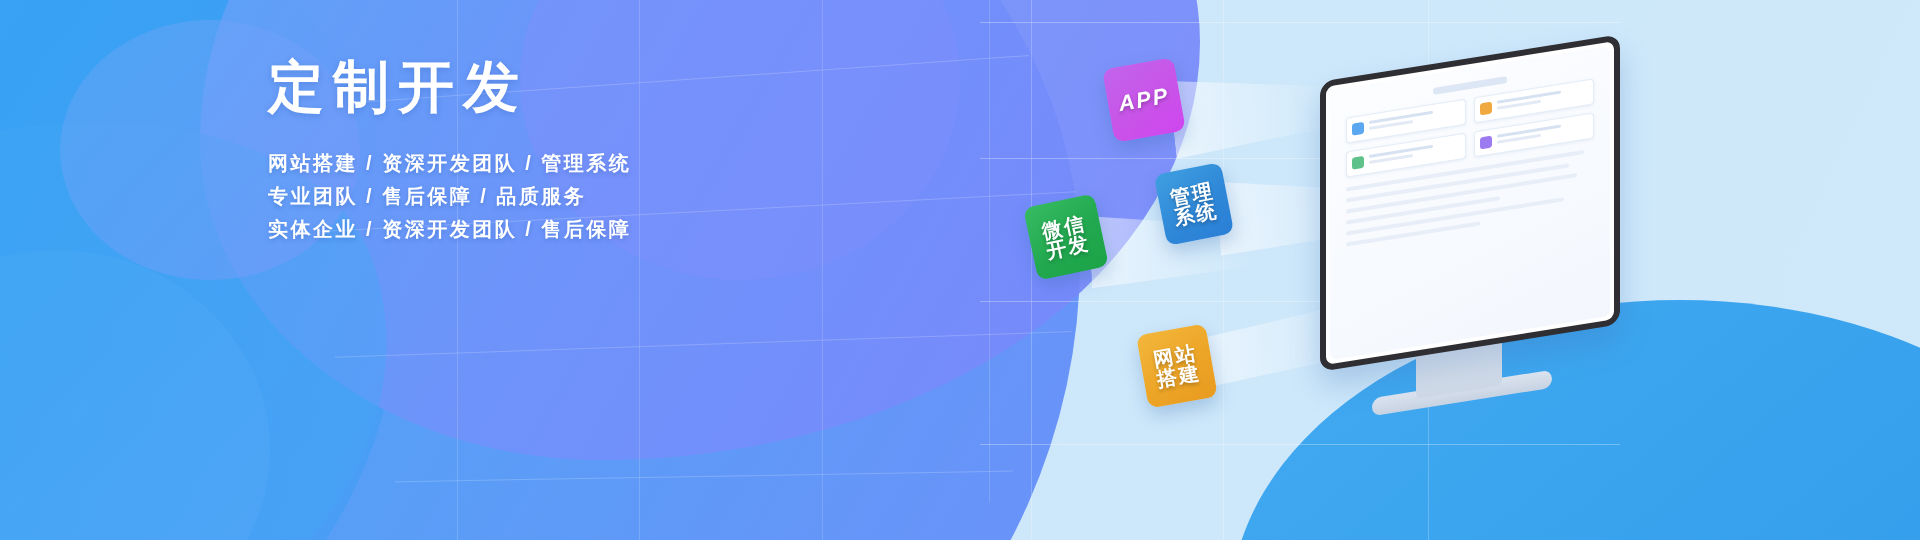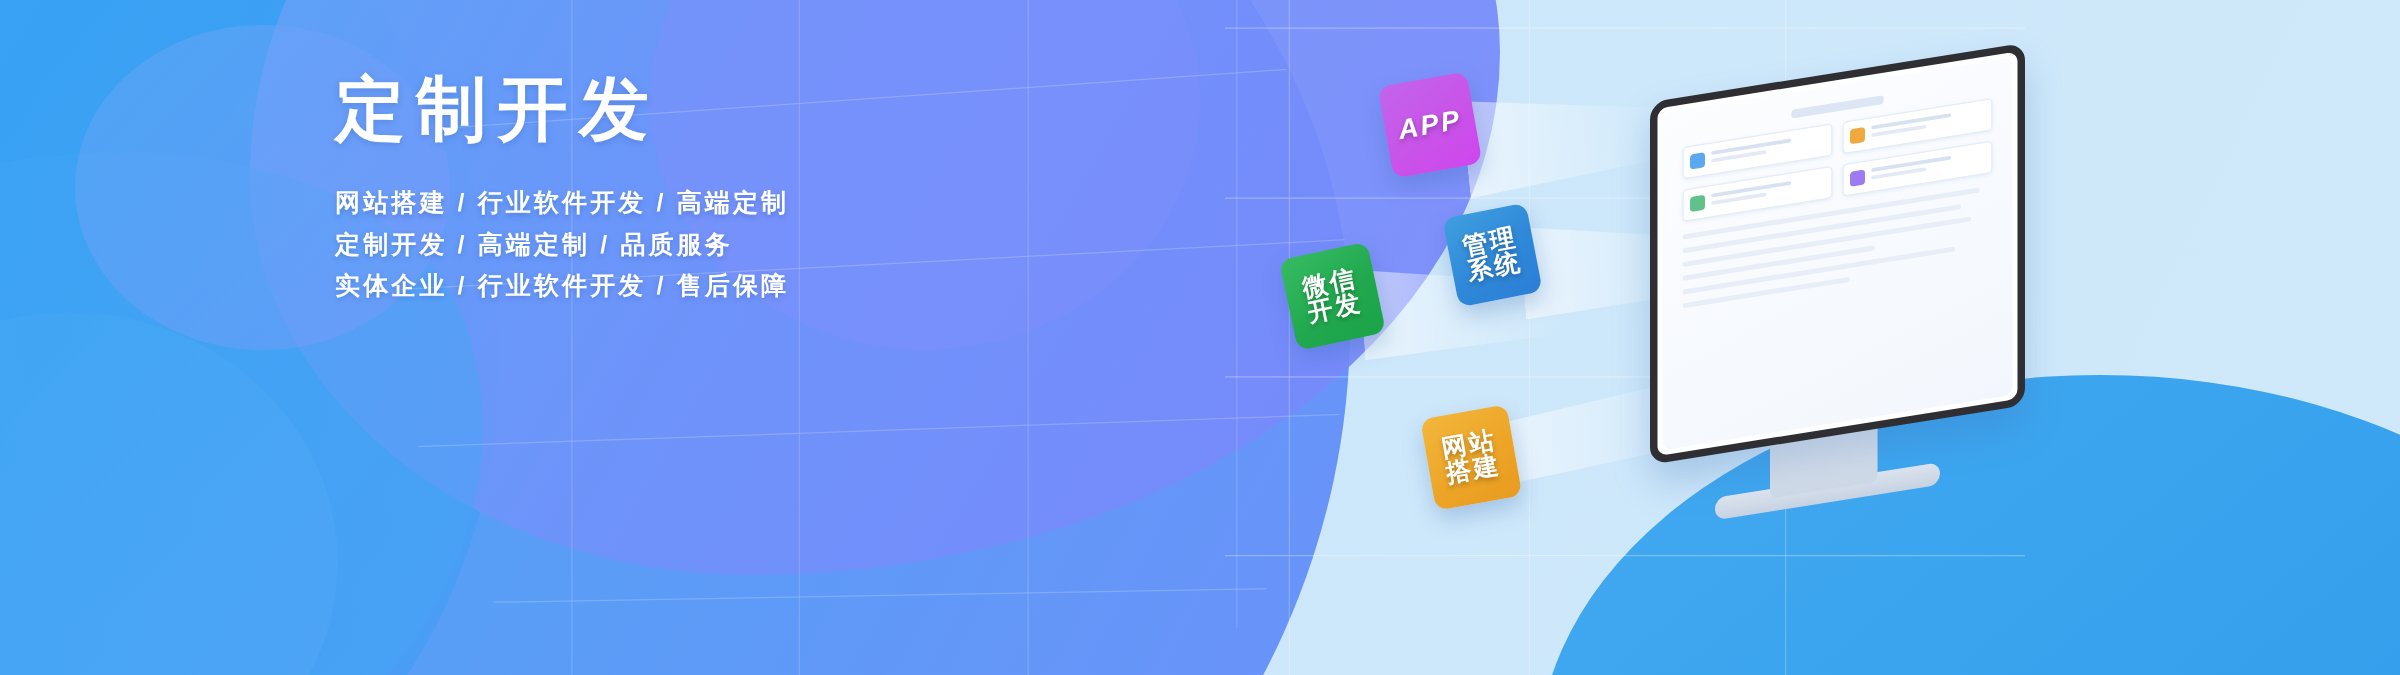--- a/index.html
+++ b/index.html
@@ -342,23 +342,23 @@
     <div class="gr-h" style="top:55%"></div>
     <div class="gr-h" style="top:78%"></div>
     <div class="gr-v" style="left:8%"></div>
     <div class="gr-v" style="left:38%"></div>
     <div class="gr-v" style="left:70%"></div>
   </div>
 
   <div class="copy">
     <div class="headline">定制开发</div>
     <div class="features">
-      <div class="feat-line">网站搭建 / 行业软件开发 / 高端定制</div>
-      <div class="feat-line">定制开发 /   高端定制   / 品质服务</div>
-      <div class="feat-line">实体企业 / 行业软件开发 / 售后保障</div>
+      <div class="feat-line">网站搭建 / 资深开发团队 / 管理系统</div>
+      <div class="feat-line">专业团队 /   售后保障   / 品质服务</div>
+      <div class="feat-line">实体企业 / 资深开发团队 / 售后保障</div>
     </div>
   </div>
 
   <div class="beam beam-app"></div>
   <div class="beam beam-mgmt"></div>
   <div class="beam beam-wechat"></div>
   <div class="beam beam-web"></div>
 
   <div class="card card-app">
     <span class="ln">APP</span>

